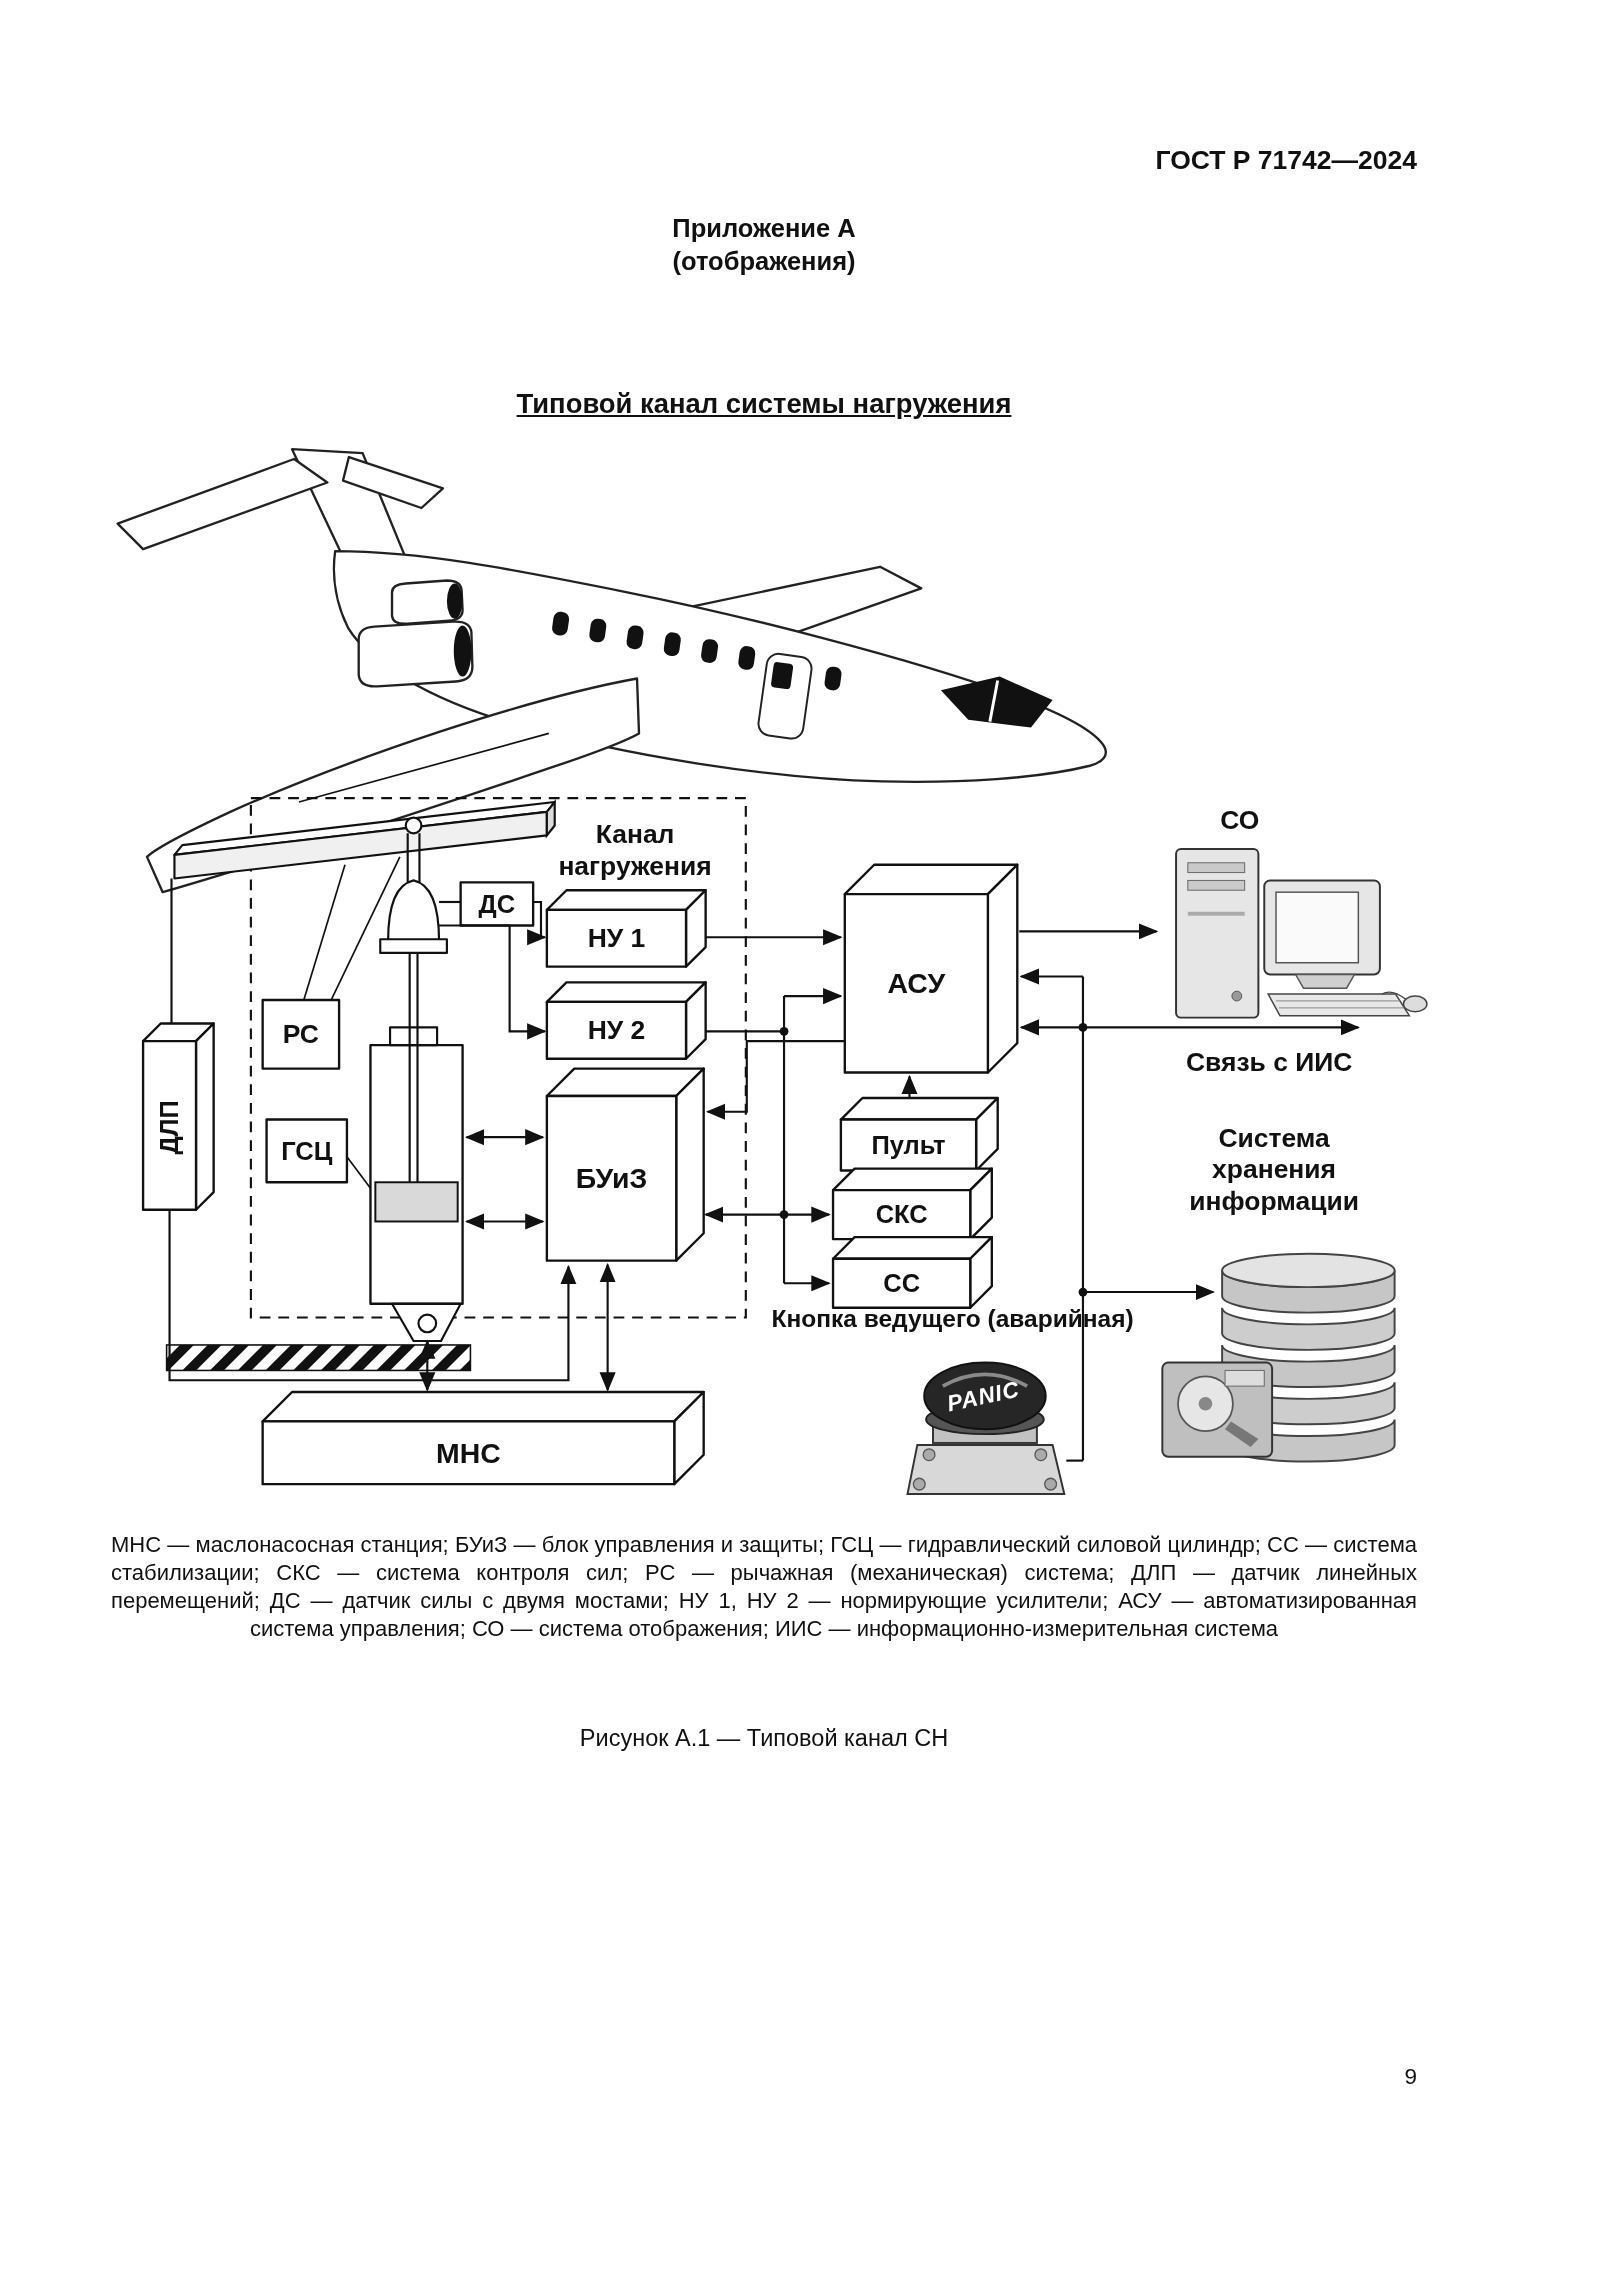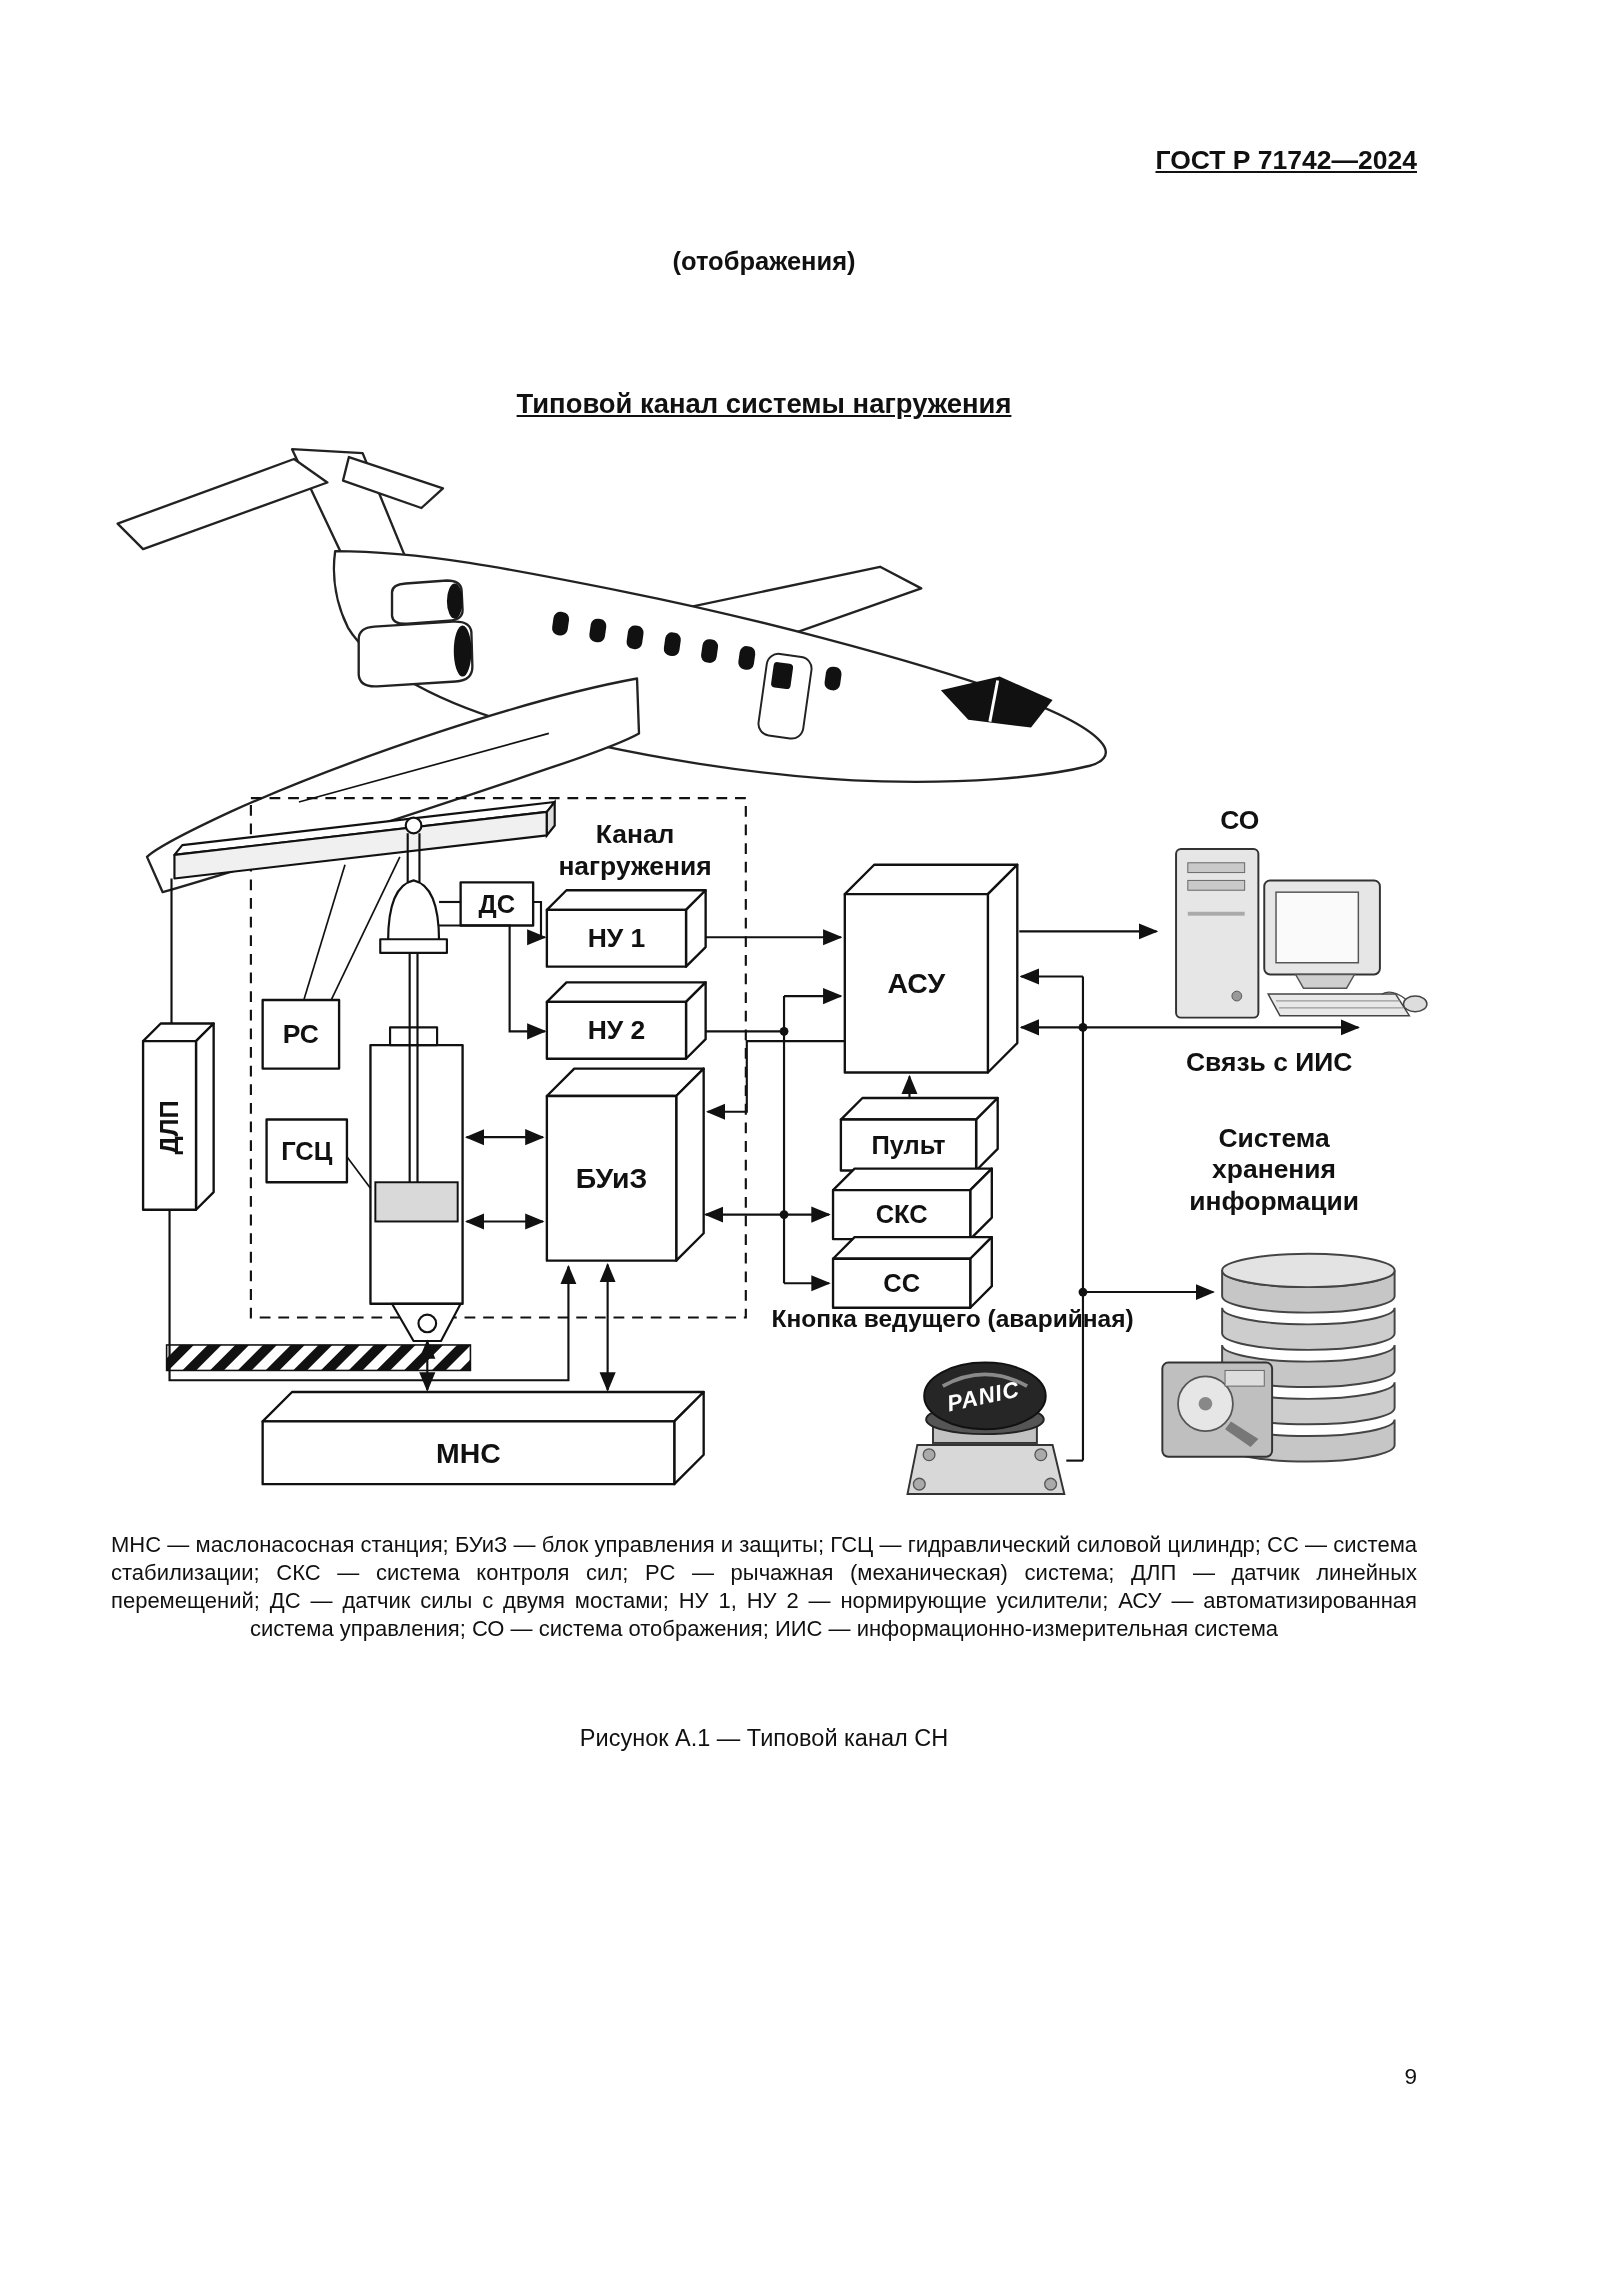--- a/index.html
+++ b/index.html
@@ -252,22 +252,23 @@
       <circle cx="938" cy="1514" r="6" fill="#aaa" stroke="#555" stroke-width="1.3"></circle>
       <circle cx="1072" cy="1514" r="6" fill="#aaa" stroke="#555" stroke-width="1.3"></circle>
       <rect x="952" y="1446" width="106" height="26" fill="#c2c2c2" stroke="#333" stroke-width="2"></rect>
       <ellipse cx="1005" cy="1448" rx="60" ry="15" fill="#555" stroke="#222" stroke-width="2"></ellipse>
       <ellipse cx="1005" cy="1424" rx="62" ry="34" fill="#262626" stroke="#111" stroke-width="2"></ellipse>
       <path d="M962,1414 Q1005,1390 1048,1414" stroke="#8a8a8a" stroke-width="4" fill="none"></path>
       <text class="panic-txt" x="1005" y="1432" transform="rotate(-12 1005 1432)">PANIC</text>
     </g>
   </svg>
 
-  <div class="abs hdr" style="left:961px;top:145px;width:456px;text-align:right;text-decoration:underline;">ГОСТ Р 71742—2024</div>
-
+  <div class="abs hdr" style="left:961px;top:145px;width:456px;text-align:right;">ГОСТ Р 71742—2024</div>
+
+  <div class="abs app center" style="left:111px;top:214px;width:1306px;">Приложение А</div>
   <div class="abs app center" style="left:111px;top:247px;width:1306px;">(отображения)</div>
 
   <div class="abs figtitle center" style="left:111px;top:388px;width:1306px;">Типовой канал системы нагружения</div>
 
   <div class="abs legend" style="left:111px;top:1531px;width:1306px;">МНС — маслонасосная станция; БУиЗ — блок управления и защиты; ГСЦ — гидравлический силовой цилиндр; СС — система стабилизации; СКС — система контроля сил; РС — рычажная (механическая) система; ДЛП — датчик линейных перемещений; ДС — датчик силы с двумя мостами; НУ 1, НУ 2 — нормирующие усилители; АСУ — автоматизированная система управления; СО — система отображения; ИИС — информационно-измерительная система</div>
 
   <div class="abs caption center" style="left:111px;top:1725px;width:1306px;">Рисунок А.1 — Типовой канал СН</div>
 
   <div class="abs pagenum" style="left:1353px;top:2064px;width:64px;">9</div>
 </div>

